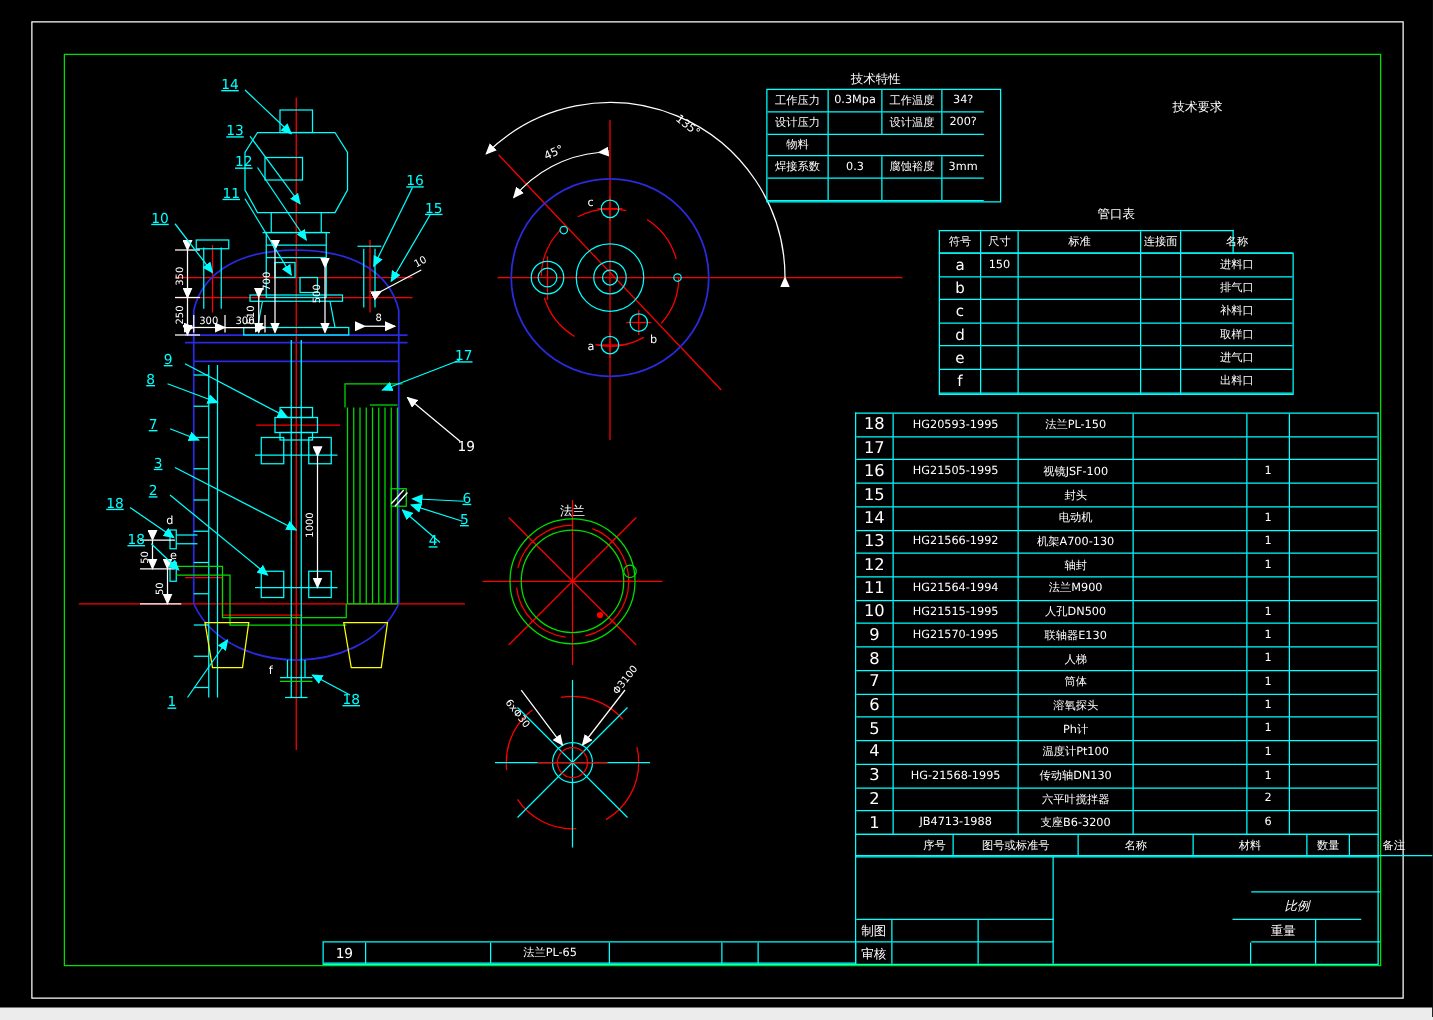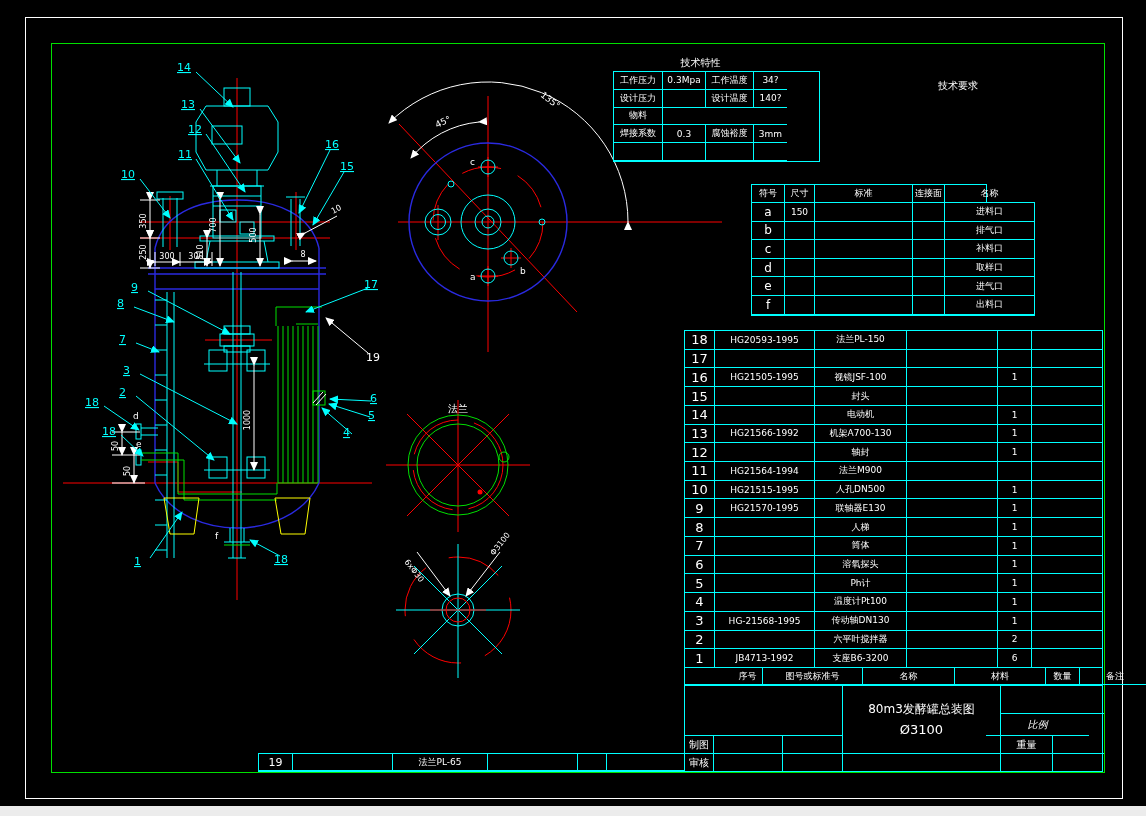--- a/index.html
+++ b/index.html
@@ -330,32 +330,32 @@
         <line x1="500" y1="552" x2="466" y2="596" marker-end="url(#arrW)"></line>
       </g>
       <g fill="#ffffff" font-size="8">
         <text x="404" y="562" transform="rotate(52 404 562)">6xΦ30</text>
         <text x="494" y="556" transform="rotate(-52 494 556)">Φ3100</text>
       </g>
     </g>
   </svg>
 
   <div class="abs tbl-title" style="left:613px;top:56px;width:175px;">技术特性</div>
-  <div class="abs grid" id="specs" style="left:613px;top:71px;width:207px;">
+  <div class="abs grid" id="specs" style="left:613px;top:71px;width:188px;">
     <div class="tr">
       <div class="td">工作压力</div>
       <div class="td">0.3Mpa</div>
       <div class="td">工作温度</div>
       <div class="td">34?</div>
     </div>
     <div class="tr">
       <div class="td">设计压力</div>
       <div class="td"></div>
       <div class="td">设计温度</div>
-      <div class="td">140?</div>
+      <div class="td">200?</div>
     </div>
     <div class="tr">
       <div class="td">物料</div>
       <div class="td" style="grid-column:span 3"></div>
     </div>
     <div class="tr">
       <div class="td">焊接系数</div>
       <div class="td">0.3</div>
       <div class="td">腐蚀裕度</div>
       <div class="td">3mm</div>
@@ -363,20 +363,21 @@
     <div class="tr">
       <div class="td"></div>
       <div class="td"></div>
       <div class="td"></div>
       <div class="td"></div>
     </div>
   </div>
 
   <div class="abs tbl-title" style="left:838px;top:55px;width:240px;margin-top:24px;">技术要求</div>
 
+  <div class="abs tbl-title" style="left:751px;top:164px;width:284px;">管口表</div>
   <div class="abs grid" id="nozzle-head" style="left:751px;top:184px;width:236px;">
     <div class="tr">
       <div class="td">符号</div>
       <div class="td">尺寸</div>
       <div class="td">标准</div>
       <div class="td">连接面</div>
       <div class="td">名称</div>
     </div>
   </div>
   <div class="abs grid" id="nozzle-rows" style="left:751px;top:202px;width:284px;">
@@ -580,21 +581,21 @@
         <div class="td">2</div>
         <div class="td"></div>
         <div class="td">六平叶搅拌器</div>
         <div class="td"></div>
         <div class="td">2</div>
         <div class="td"></div>
       </div>
 
       <div class="tr">
         <div class="td">1</div>
-        <div class="td">JB4713-1992</div>
+        <div class="td">JB4713-1988</div>
         <div class="td">支座B6-3200</div>
         <div class="td"></div>
         <div class="td">6</div>
         <div class="td"></div>
       </div>
     </div>
   <div class="abs grid" id="bom-head" style="left:684px;top:667px;width:419px;">
     <div class="tr">
       <div class="td">序号</div>
       <div class="td">图号或标准号</div>
@@ -606,24 +607,20 @@
   </div>
 
   <div class="abs" style="left:684px;top:684px;width:419px;height:88px;border:1px solid var(--cy);box-sizing:border-box;">
     <div class="tb tb-cell" style="left:0;top:0;width:158px;height:51px;"></div>
     <div class="tb tb-cell" style="left:0;top:51px;width:29px;height:18px;">制图</div>
     <div class="tb tb-cell" style="left:29px;top:51px;width:69px;height:18px;"></div>
     <div class="tb tb-cell" style="left:98px;top:51px;width:60px;height:18px;"></div>
     <div class="tb tb-cell" style="left:0;top:69px;width:29px;height:17px;border-bottom:none;">审核</div>
     <div class="tb tb-cell" style="left:29px;top:69px;width:69px;height:17px;border-bottom:none;"></div>
     <div class="tb tb-cell" style="left:98px;top:69px;width:60px;height:17px;border-bottom:none;"></div>
-    <div class="tb tb-cell" style="left:158px;top:0;width:158px;height:69px;flex-direction:column;justify-content:center;gap:4px;">
-      <div style="font-size:12px;">80m3发酵罐总装图</div>
-      <div style="font-size:13px;">Ø3100</div>
-    </div>
     <div class="tb tb-cell" style="left:158px;top:69px;width:158px;height:17px;border-bottom:none;"></div>
     <div class="tb tb-cell" style="left:316px;top:0;width:103px;height:29px;border-right:none;"></div>
     <div class="tb tb-cell" style="left:301px;top:29px;width:103px;height:22px;border-right:none;font-style:italic;">比例</div>
     <div class="tb tb-cell" style="left:316px;top:51px;width:52px;height:18px;">重量</div>
     <div class="tb tb-cell" style="left:368px;top:51px;width:51px;height:18px;border-right:none;"></div>
     <div class="tb tb-cell" style="left:316px;top:69px;width:52px;height:17px;border-bottom:none;"></div>
     <div class="tb tb-cell" style="left:368px;top:69px;width:51px;height:17px;border-bottom:none;border-right:none;"></div>
   </div>
 
   <div class="abs grid" id="strip" style="left:258px;top:753px;width:427px;">

